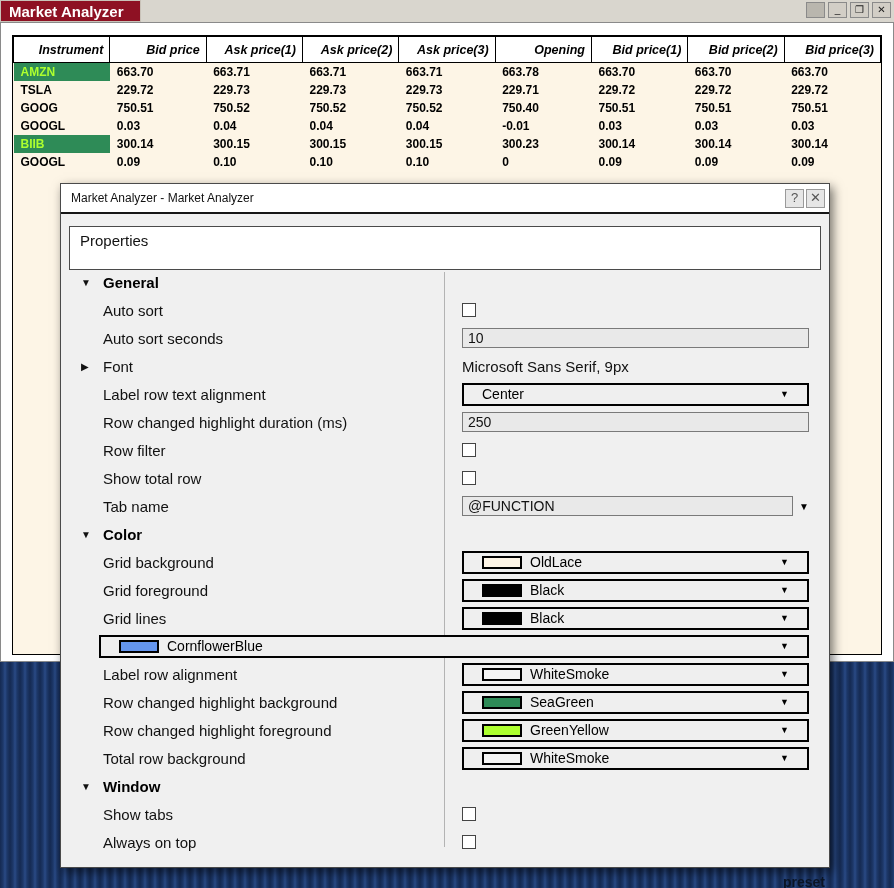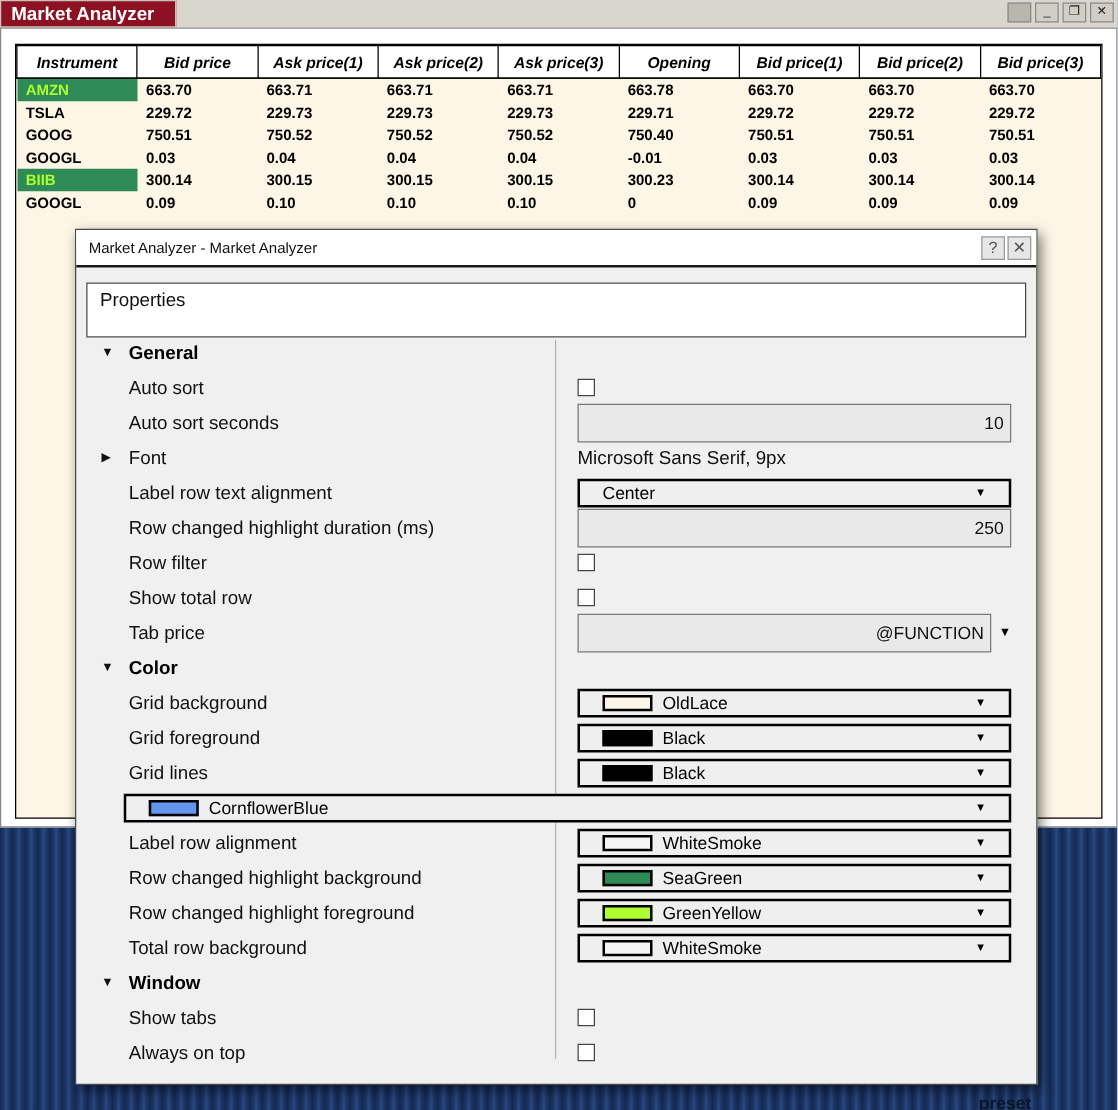--- a/index.html
+++ b/index.html
@@ -23,21 +23,21 @@
     font-size:10px; line-height:13px; text-align:center; color:#222; cursor:default; }
   .winbtn:first-child { background:#b9b6ae; }
 
   
   .main-window { position:absolute; top:22px; left:0; width:894px; height:640px;
     background:#ffffff; border:1px solid #8a8a8a; }
   .grid-area { position:absolute; left:11px; right:11px; top:12px; bottom:6px;
     background:#FDF5E6; border:1px solid #000; }
   table.mkt { border-collapse:collapse; width:100%; table-layout:fixed; }
   table.mkt th { font-style:italic; font-weight:bold; font-size:12.5px;
-    background:#fff; border:1px solid #000; text-align:center; padding:4px 6px; height:26px; }
+    background:#fff; border:1px solid #000; text-align:right; padding:4px 6px; height:26px; }
   table.mkt td { font-weight:bold; font-size:12px; padding:1px 7px; height:18px; color:#000; }
   table.mkt td.hl { background:#2E8B57; color:#ADFF2F; }
 
   
   .dialog { position:absolute; left:60px; top:183px; width:770px; height:685px;
     background:#f0f0f0; border:1px solid #4a4a4a; box-shadow:3px 4px 10px rgba(0,0,0,.55); }
   .dialog-titlebar { position:relative; height:30px; background:#ffffff;
     border-bottom:2px solid #161616; }
   .dialog-title { font-size:12px; line-height:28px; padding-left:10px; color:#111; }
   .dlg-btns { position:absolute; right:4px; top:5px; display:flex; gap:2px; }
@@ -55,22 +55,22 @@
   .prow.cat { font-weight:bold; }
   .tri { width:22px; font-size:10px; color:#111; flex:none; }
   .tri.small { font-size:10px; }
   .catlabel { font-size:15px; color:#000; }
   .plabel { width:363px; padding-left:22px; font-size:15px; color:#111;
     flex:none; display:flex; align-items:center; white-space:nowrap; overflow:hidden; }
   .plabel.withtri { padding-left:0; }
   .pctrl { flex:1; display:flex; align-items:center; padding-left:18px; padding-right:12px; }
 
   .cb { width:14px; height:14px; background:#fff; border:1px solid #444; flex:none; }
-  .tin { flex:1; height:31px; background:#e9e9e9; border:1px solid #7a7a7a;
-    font-size:14px; padding:0 5px; font-family:inherit; color:#111;text-align:right; }
+  .tin { flex:1; height:20px; background:#e9e9e9; border:1px solid #7a7a7a;
+    font-size:14px; padding:0 5px; font-family:inherit; color:#111; }
   .dd { flex:1; height:23px; border:2px solid #000; background:#efefef;
     display:flex; align-items:center; padding:0 18px; gap:8px; cursor:default; }
   .ddtext { font-size:14px; flex:1; color:#000; white-space:nowrap; }
   .swatch { width:40px; height:13px; border:2px solid #000; flex:none; }
   .ddarrow { font-size:9px; color:#000; flex:none; }
   .comboarrow { font-size:10px; color:#000; margin-left:6px; flex:none; }
   .fontval { font-size:15px; color:#111; }
 
   .preset-label { position:absolute; left:783px; top:874px; font-size:14px;
     font-weight:bold; color:#0b1526; }
@@ -237,21 +237,21 @@
             <span class="cb"></span>
           </div>
         </div>
         <div class="prow">
           <div class="plabel">Show total row</div>
           <div class="pctrl">
             <span class="cb"></span>
           </div>
         </div>
         <div class="prow">
-          <div class="plabel">Tab price</div>
+          <div class="plabel">Tab name</div>
           <div class="pctrl">
             <input class="tin combo" value="@FUNCTION" style="">
             <span class="comboarrow">▼</span>
           </div>
         </div>
         <div class="prow cat">
           <span class="tri">▼</span>
           <span class="catlabel">Color</span>
         </div>
         <div class="prow">

